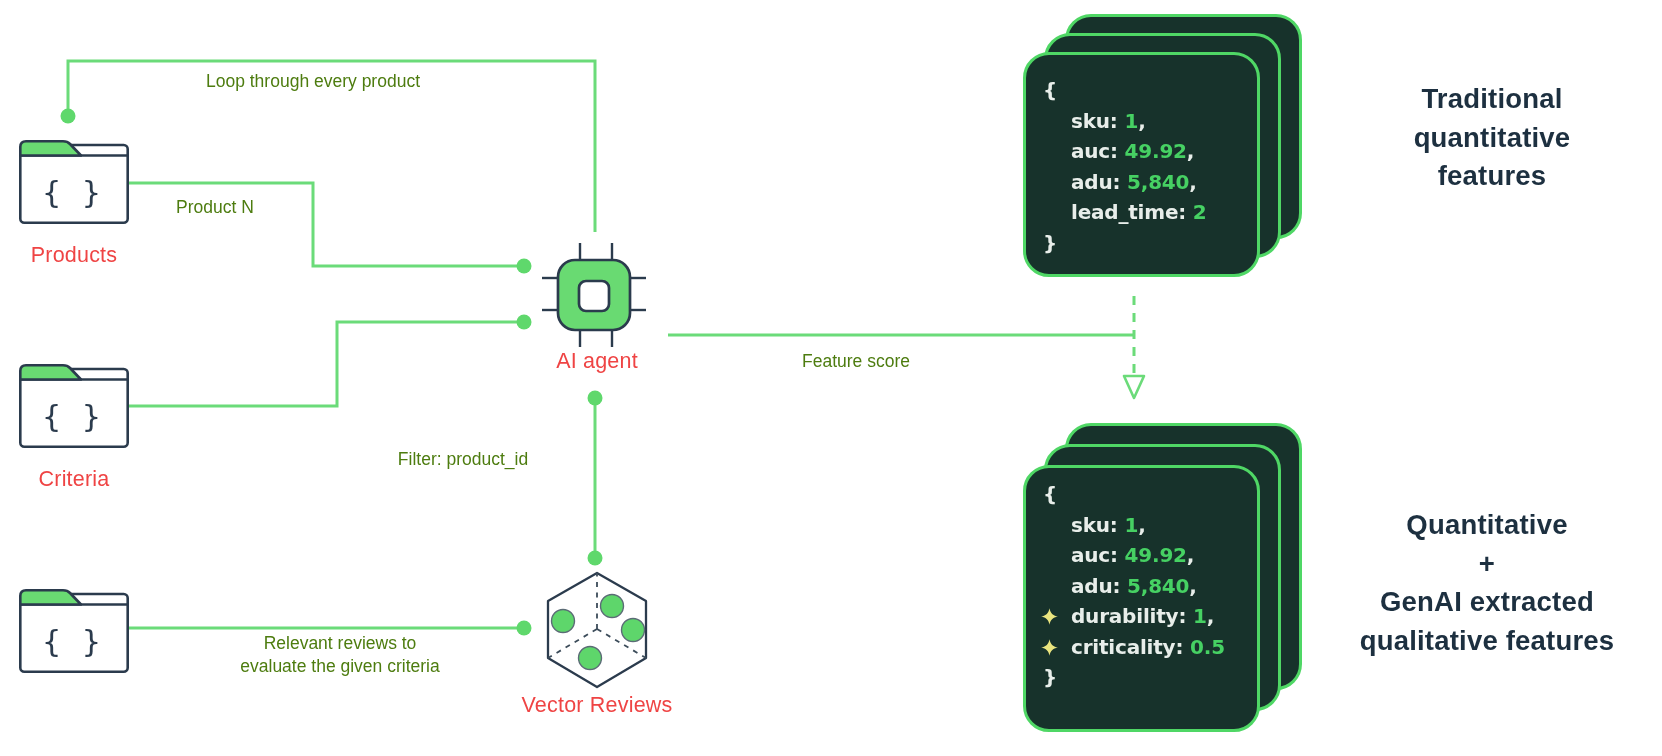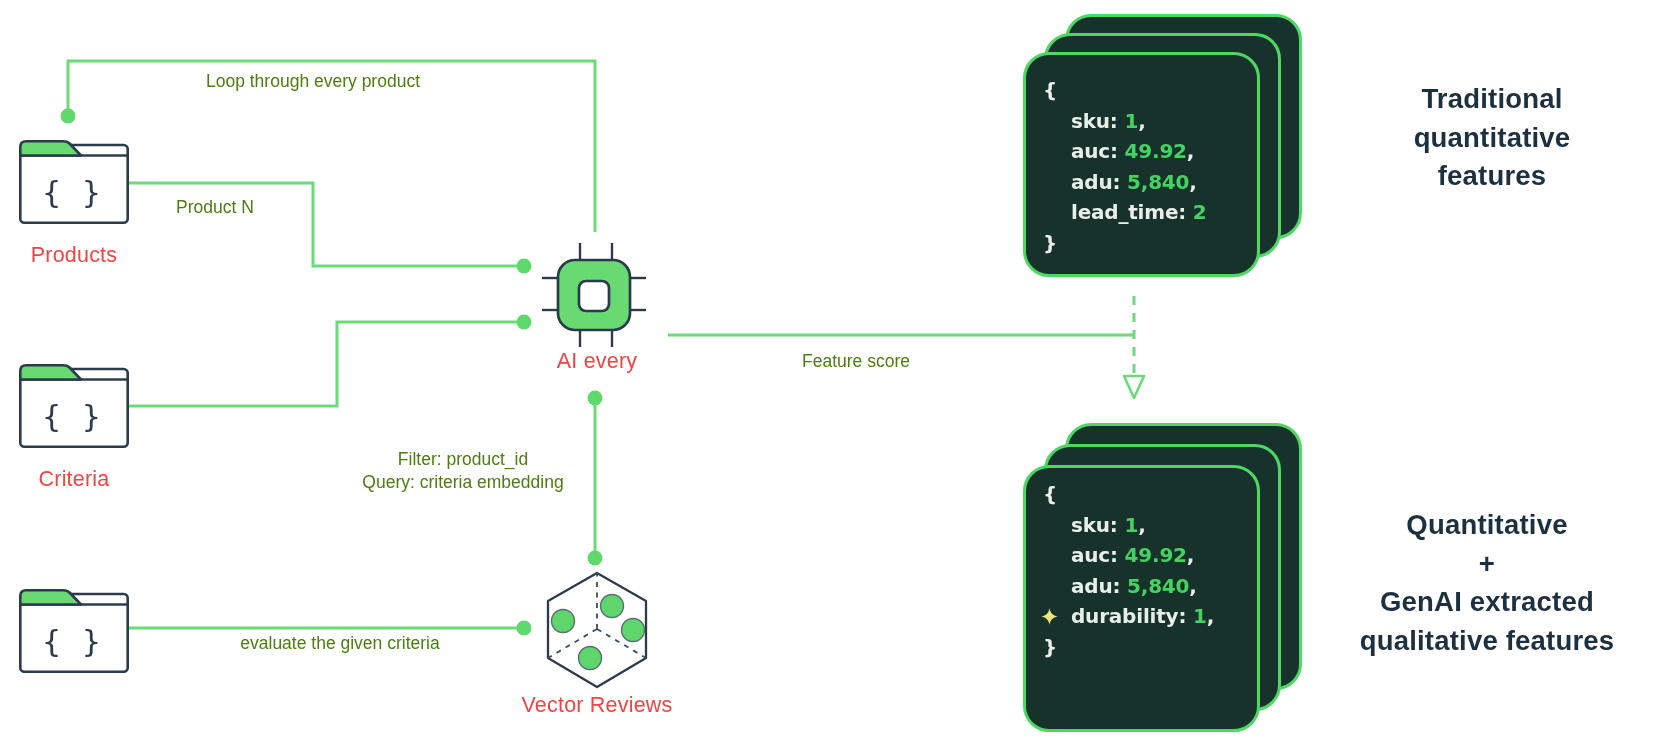--- a/index.html
+++ b/index.html
@@ -113,30 +113,30 @@
 
   <div class="elbl" style="left:163px;top:70px;width:300px;">Loop through every product</div>
 
   <div class="elbl" style="left:145px;top:196px;width:140px;">Product N</div>
 
   <div class="lbl" style="left:14px;top:243px;width:120px;">Products</div>
 
   <div class="lbl" style="left:14px;top:467px;width:120px;">Criteria</div>
 
 
-  <div class="lbl" style="left:517px;top:349px;width:160px;">AI every</div>
+  <div class="lbl" style="left:517px;top:349px;width:160px;">AI agent</div>
 
   <div class="elbl right" style="left:338px;top:448px;width:250px;">
     <div>Filter: product_id</div>
-    <div>Query: criteria embedding</div>
   </div>
 
   <div class="elbl" style="left:746px;top:350px;width:220px;">Feature score</div>
 
   <div class="elbl" style="left:185px;top:632px;width:310px;">
+    <div>Relevant reviews to</div>
     <div>evaluate the given criteria</div>
   </div>
 
   <div class="lbl" style="left:497px;top:693px;width:200px;">Vector Reviews</div>
 
   <div class="big" style="left:1312px;top:80px;width:360px;">
     <div>Traditional</div>
     <div>quantitative</div>
     <div>features</div>
   </div>
@@ -171,18 +171,24 @@
         <div class="crow brace">{</div>
         <div class="crow"><span class="k">sku: </span><span class="v">1</span><span class="k">,</span></div>
         <div class="crow"><span class="k">auc: </span><span class="v">49.92</span><span class="k">,</span></div>
         <div class="crow"><span class="k">adu: </span><span class="v">5,840</span><span class="k">,</span></div>
         <div class="crow">
           <span class="sparkle">
               <svg viewBox="0 0 24 24">
                 <path d="M12 1.5 C13.2 7.8 16.2 10.8 22.5 12 C16.2 13.2 13.2 16.2 12 22.5 C10.8 16.2 7.8 13.2 1.5 12 C7.8 10.8 10.8 7.8 12 1.5 Z" fill="#eae57f"></path>
               </svg>
             </span><span class="k">durability: </span><span class="v">1</span><span class="k">,</span></div>
+        <div class="crow">
+          <span class="sparkle">
+              <svg viewBox="0 0 24 24">
+                <path d="M12 1.5 C13.2 7.8 16.2 10.8 22.5 12 C16.2 13.2 13.2 16.2 12 22.5 C10.8 16.2 7.8 13.2 1.5 12 C7.8 10.8 10.8 7.8 12 1.5 Z" fill="#eae57f"></path>
+              </svg>
+            </span><span class="k">criticality: </span><span class="v">0.5</span><span class="k"></span></div>
         <div class="crow brace">}</div>
       </div>
     </div>
   </div>
 
 </div>
 
 </body></html>

